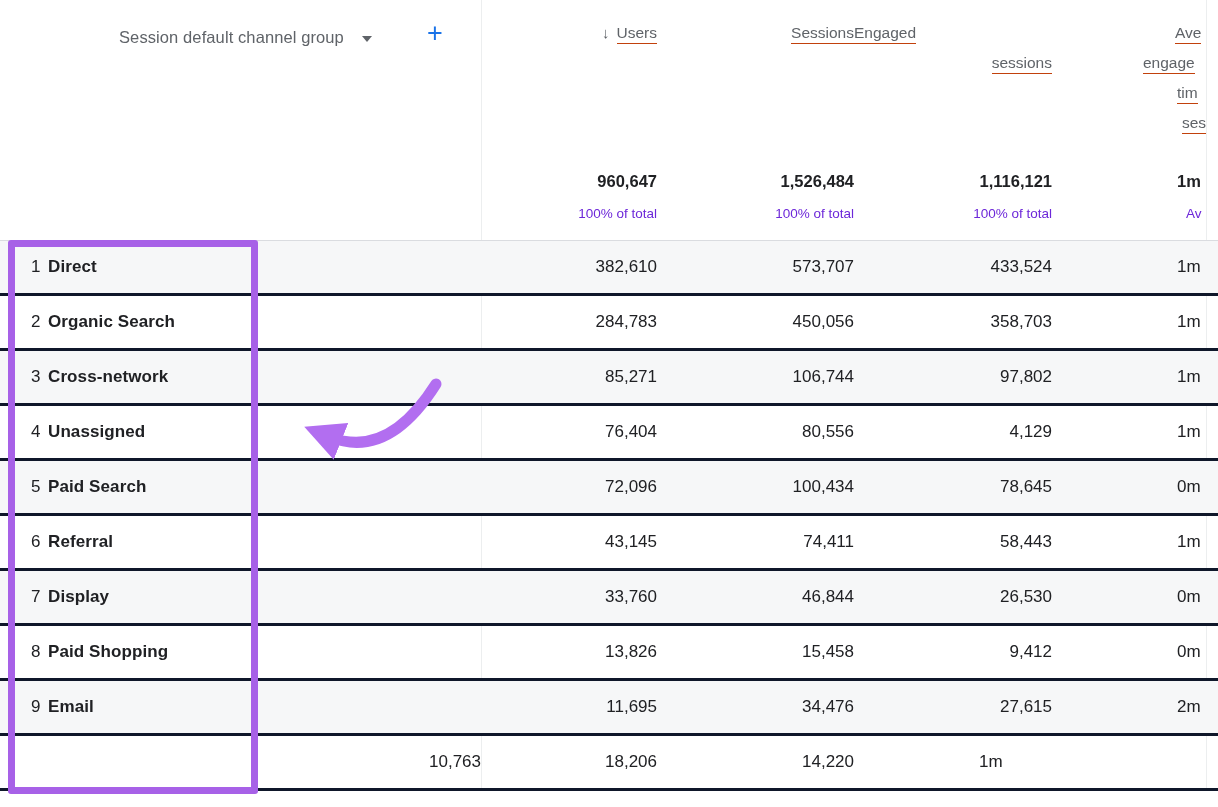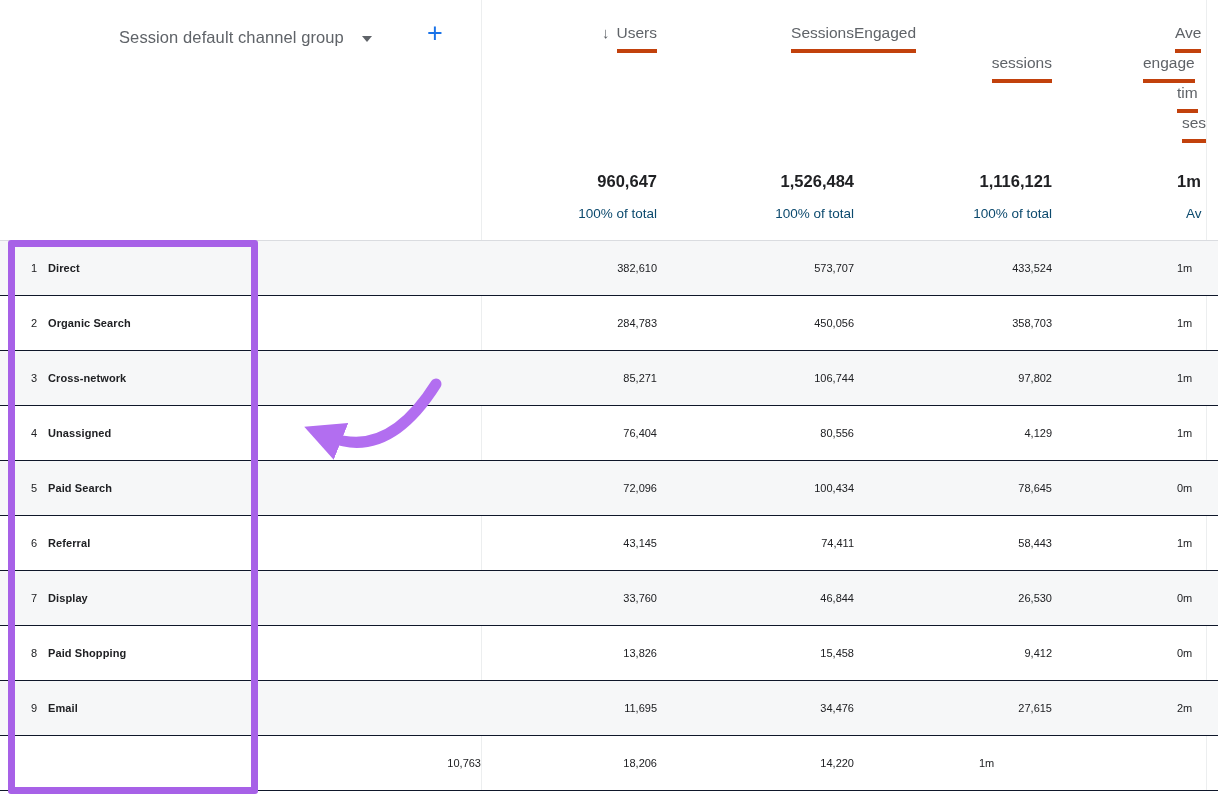--- a/index.html
+++ b/index.html
@@ -18,44 +18,44 @@
   .dim-selector { position:absolute; left:79px; top:24px; height:26px; display:flex; align-items:center; cursor:pointer; }
   .dim-label { font-size:16.5px; color:#5f6368; letter-spacing:.1px;margin-left:40px; }
   .chevron { width:0; height:0; margin-left:18px; margin-top:3px;
     border-left:5.5px solid transparent; border-right:5.5px solid transparent;
     border-top:6.5px solid #5f6368; }
   .add-btn { position:absolute; left:427px; top:16px; font-size:27px; font-weight:400;
     color:#1a73e8; cursor:pointer; line-height:1.3; }
 
   
   .metric-head { position:absolute; font-size:15.5px; color:#5f6368; white-space:nowrap; }
-  .metric-head .u { border-bottom:4px solid #c2410c; padding-bottom:8px; }
+  .metric-head .u { border-bottom:1px solid #c2410c; padding-bottom:2px; }
   .h-users    { top:24px; left:481px; width:176px; text-align:right; cursor:pointer; }
   .h-sessions { top:24px; left:657px; width:197px; text-align:right; cursor:pointer; }
   .h-engaged-1{ top:24px; left:854px; width:198px; text-align:left; cursor:pointer; }
   .h-engaged-2{ top:54px; left:854px; width:198px; text-align:right; cursor:pointer; }
   .h-avg-1 { top:24px;  left:1175px; cursor:pointer; }
   .h-avg-2 { top:54px;  left:1143px; cursor:pointer; }
   .h-avg-3 { top:84px;  left:1177px; cursor:pointer; }
   .h-avg-4 { top:114px; left:1182px; cursor:pointer; }
   .sort-arrow { margin-right:7px; font-size:15px; color:#5f6368; }
 
   
   .total-num { position:absolute; top:172px; font-size:16.5px; font-weight:700; color:#202124; text-align:right; white-space:nowrap; }
-  .total-pct { position:absolute; top:206px; font-size:13.5px; color:#0c4a6e; text-align:right; white-space:nowrap; }
+  .total-pct { position:absolute; top:206px; font-size:13.5px; color:#6d28d9; text-align:right; white-space:nowrap; }
   .t-users-n    { left:481px; width:176px; }  .t-users-p    { left:481px; width:176px; }
   .t-sessions-n { left:657px; width:197px; }  .t-sessions-p { left:657px; width:197px; }
   .t-engaged-n  { left:854px; width:198px;text-align:right; }  .t-engaged-p  { left:854px; width:198px; }
   .t-avg-n { left:1177px; width:60px; text-align:left; }
   .t-avg-p { left:1186px; width:60px; text-align:left; }
 
   
   #rows { position:absolute; top:240px; left:0; width:1218px; border-top:1px solid #dadce0; }
   .row { display:grid; grid-template-columns:481px 176px 197px 198px 166px;
-    height:55px; align-items:center; border-bottom:1px solid #0f172a; font-size:11px; }
+    height:55px; align-items:center; border-bottom:3px solid #0f172a; font-size:17px; }
   .row:nth-child(odd) { background:#f6f7f8; }
   .rank { display:inline-block; width:48px; padding-left:31px; color:#202124; }
   .channel { font-weight:700; letter-spacing:.1px; }
   .num { text-align:right; white-space:nowrap; }
   .avgcell { padding-left:125px; white-space:nowrap; }
 
   
   .annotation-box { position:absolute; left:8px; top:240px; width:250px; height:554px;
     border:7px solid #a761e7; border-radius:3px; z-index:5; pointer-events:none; }
   .annotation-arrow { position:absolute; left:278px; top:370px; width:170px; height:105px;

